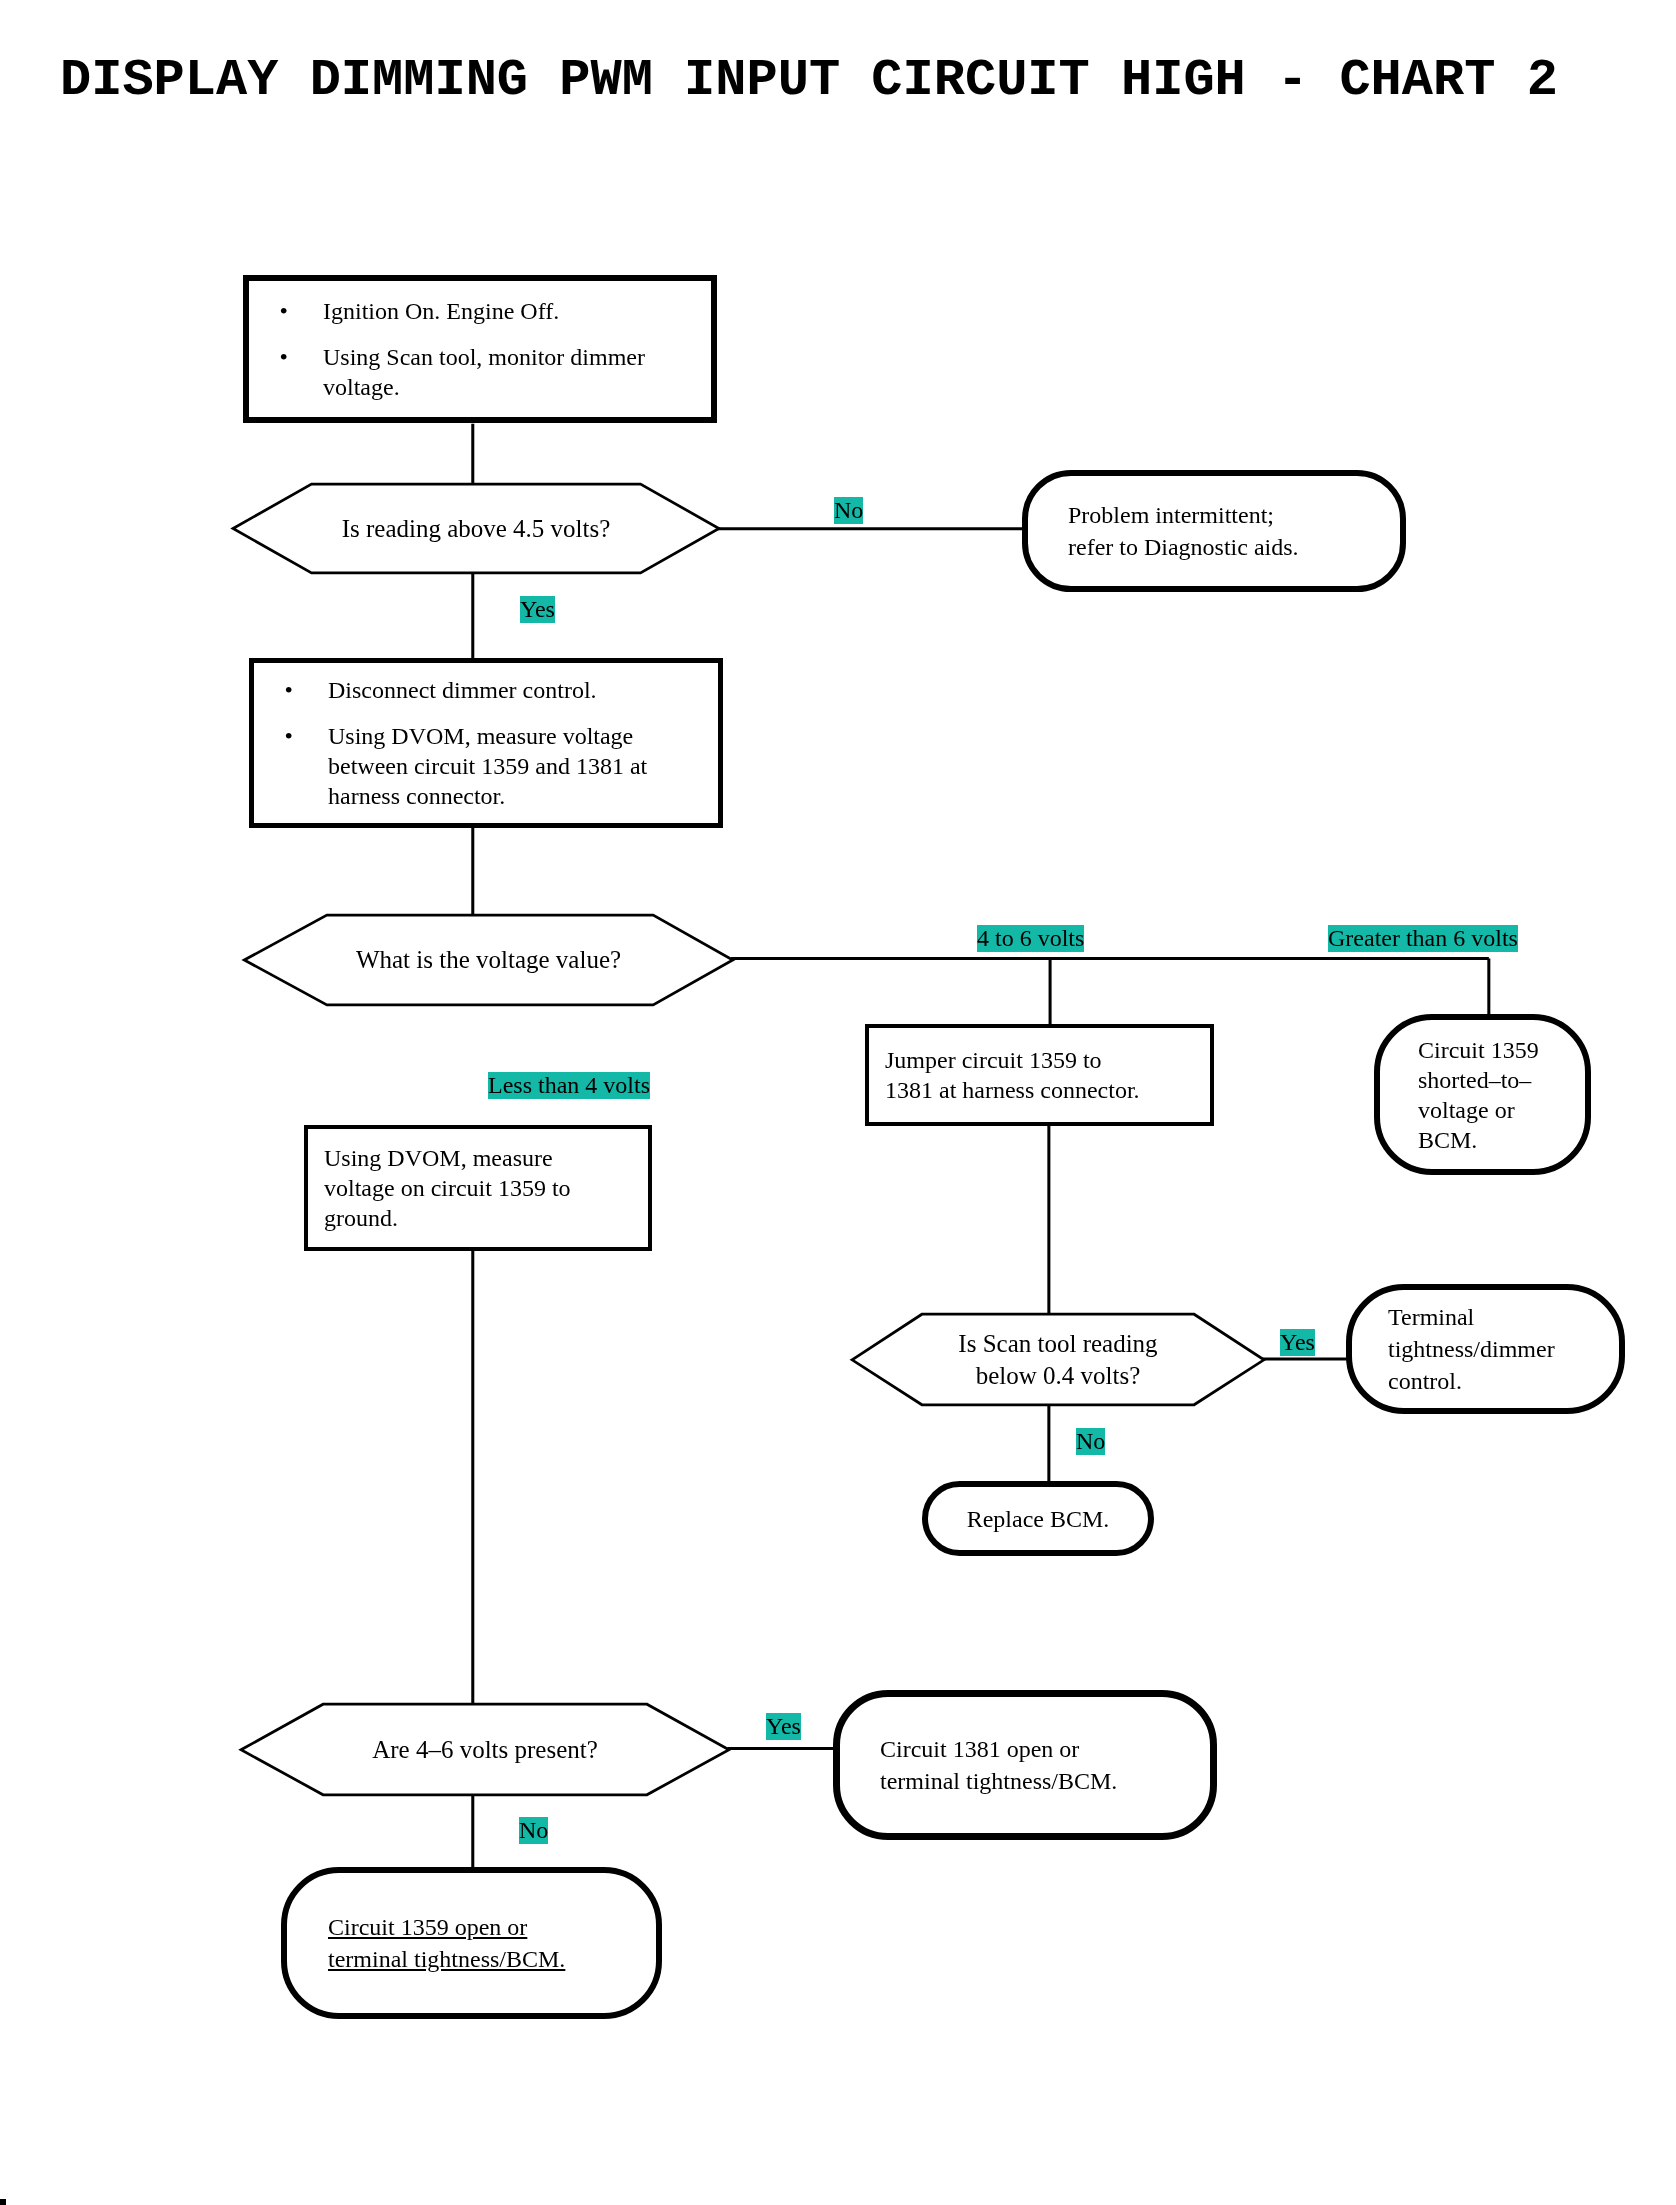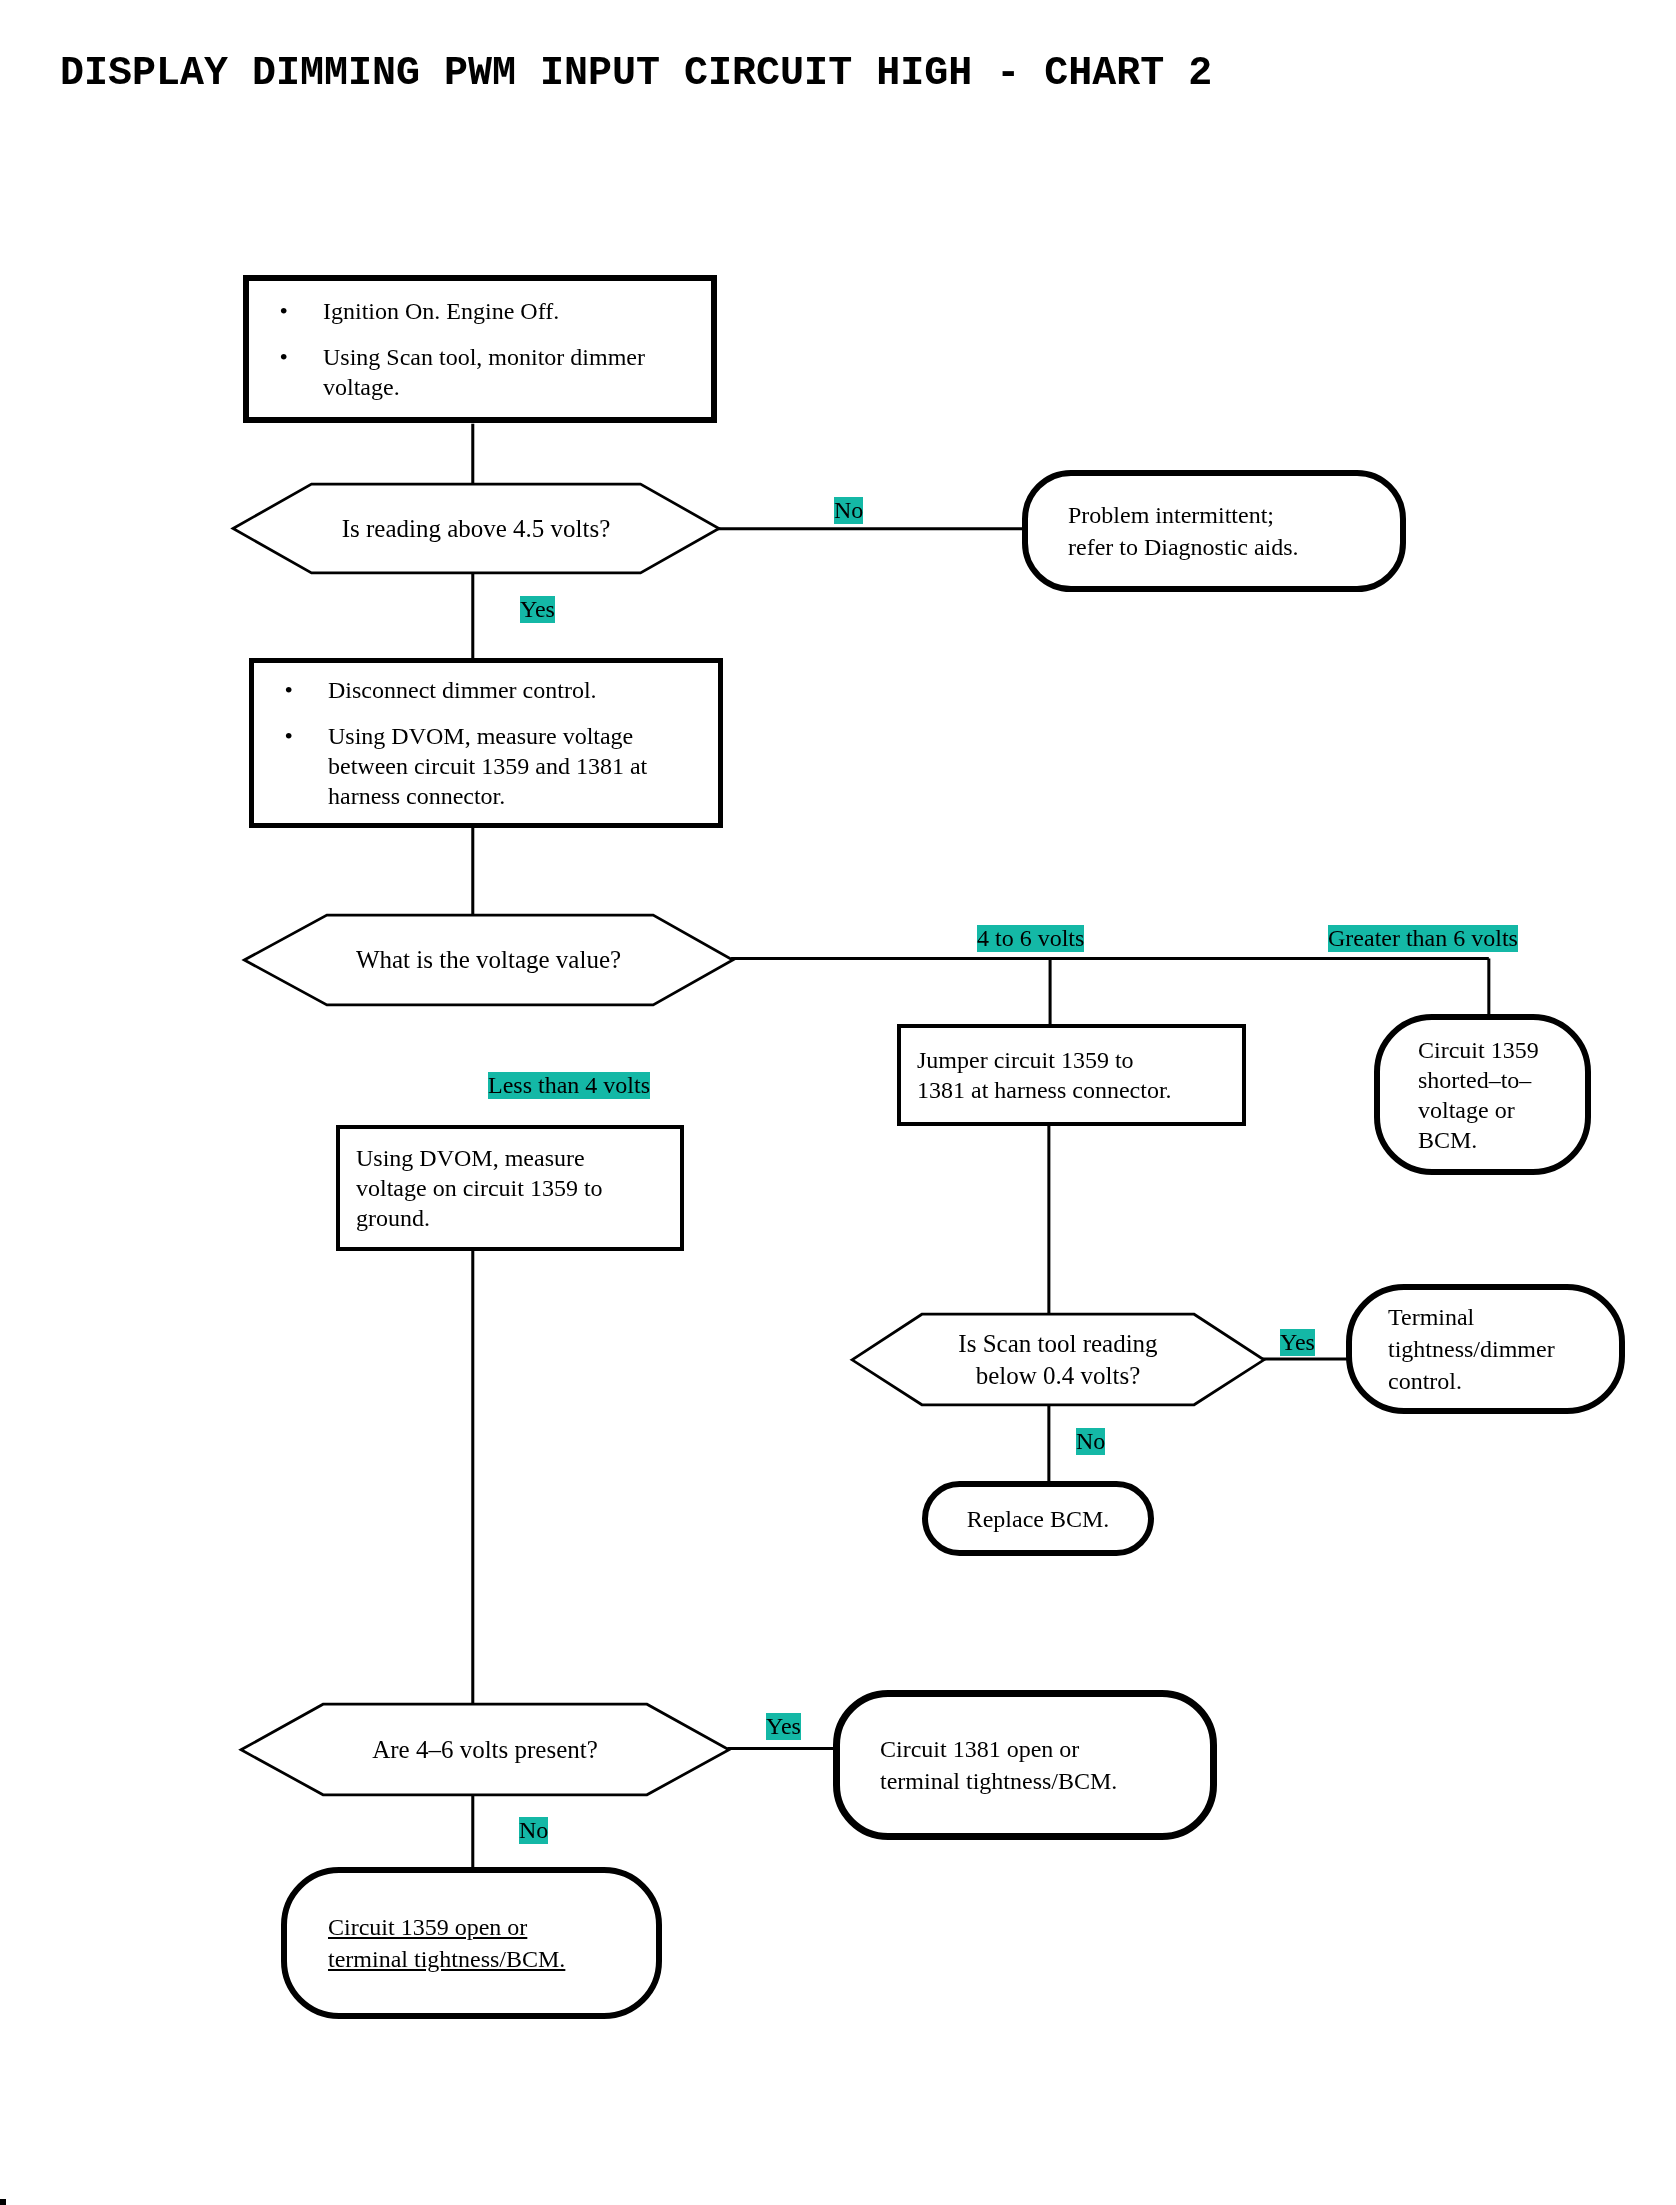--- a/index.html
+++ b/index.html
@@ -13,35 +13,35 @@
     color: #000000;
     overflow: hidden;
   }
   .connectors { position: absolute; left: 0; top: 0; z-index: 1; }
   .node { position: absolute; z-index: 2; background: #ffffff; }
   .page-title {
     position: absolute;
     left: 60px; top: 51px;
     font-family: "Liberation Mono", monospace;
     font-weight: bold;
-    font-size: 40px;
+    font-size: 52px;
     letter-spacing: 0px;
     white-space: nowrap;
     z-index: 2;
   }
   .rect-box {
     border: 5.5px solid #000000;
     display: flex;
     flex-direction: column;
     justify-content: center;
     font-size: 24px;
     line-height: 30px;
   }
   .rect-box.thick { border-width: 6px; }
-  .rect-box.thin  { border-width: 4.3px; margin-left: 32px; }
+  .rect-box.thin  { border-width: 4.3px; }
   .bullet-list { display: flex; flex-direction: column; row-gap: 16px; padding-left: 27px; padding-right: 9.7px; }
   .bullet-item { display: flex; align-items: flex-start; }
   .bullet-glyph { width: 47px; flex: 0 0 47px; text-align: left; padding-left: 3.6px; }
   .bullet-text { flex: 1; }
   .tline { display: block; white-space: nowrap; }
   .plain-lines { padding-left: 16px; padding-right: 4.9px; }
   .hex-node { position: absolute; z-index: 2; }
   .hex-node svg { position: absolute; left: -3px; top: -3px; overflow: visible; }
   .hex-label {
     position: relative;

